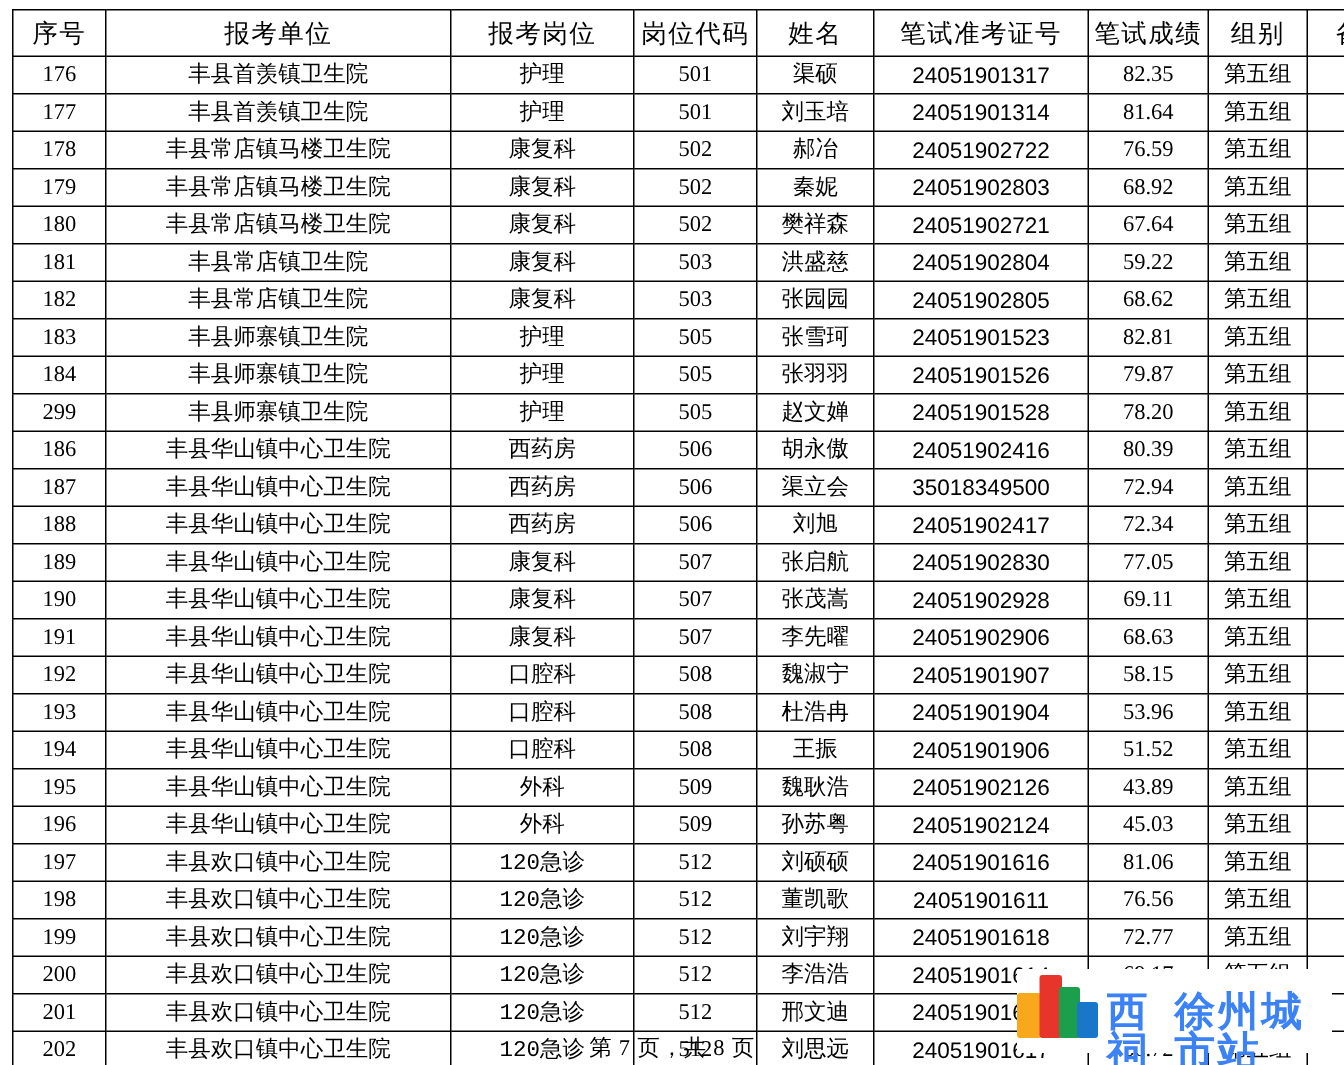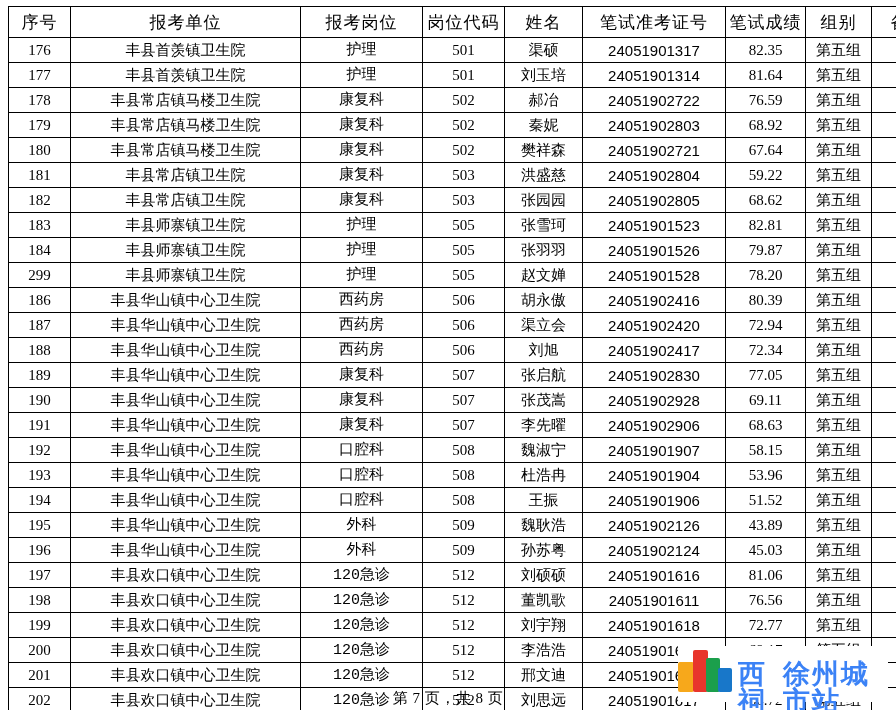--- a/index.html
+++ b/index.html
@@ -274,21 +274,21 @@
           <td class="score">80.39</td>
           <td class="group">第五组</td>
           <td class="note"></td>
         </tr>
         <tr>
           <td class="idx">187</td>
           <td class="unit">丰县华山镇中心卫生院</td>
           <td class="post">西药房</td>
           <td class="code">506</td>
           <td class="name">渠立会</td>
-          <td class="ticket">24051902420</td>
+          <td class="ticket">35018349500</td>
           <td class="score">72.94</td>
           <td class="group">第五组</td>
           <td class="note"></td>
         </tr>
         <tr>
           <td class="idx">188</td>
           <td class="unit">丰县华山镇中心卫生院</td>
           <td class="post">西药房</td>
           <td class="code">506</td>
           <td class="name">刘旭</td>

